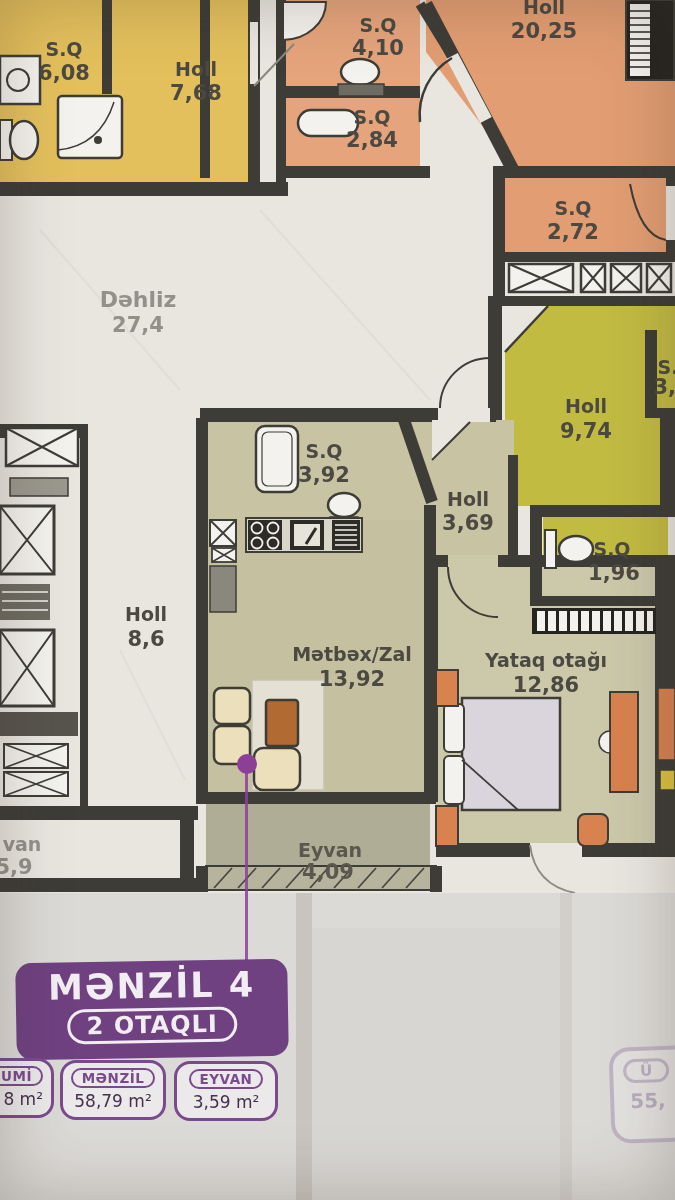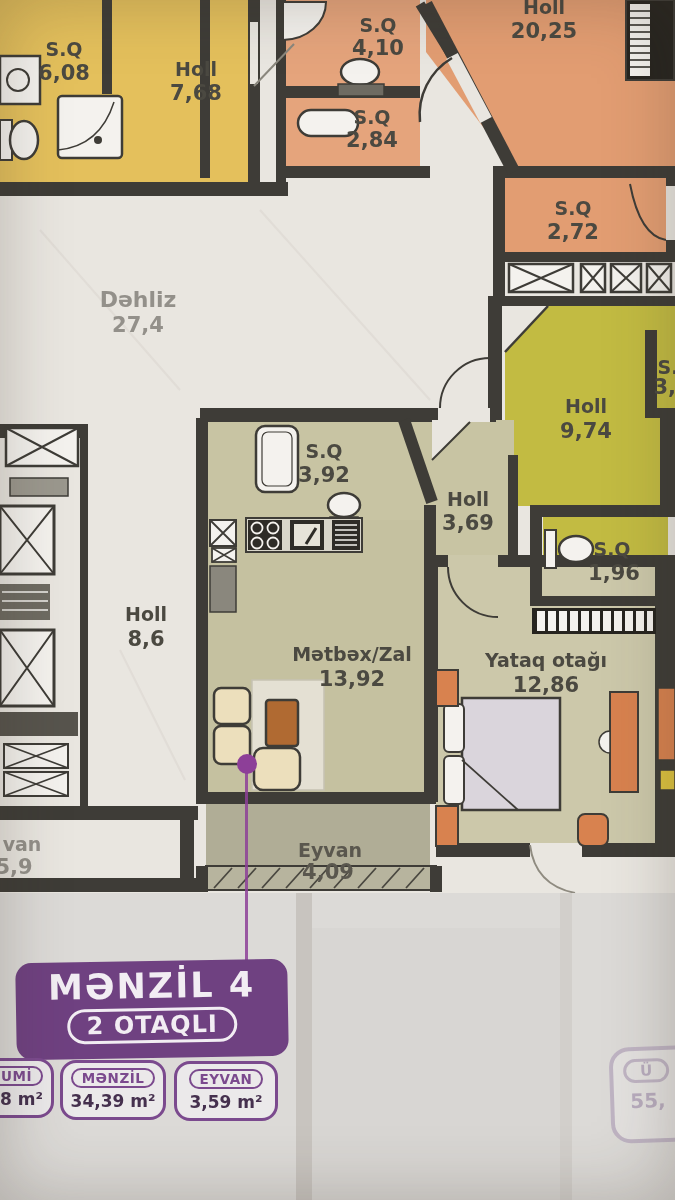--- a/index.html
+++ b/index.html
@@ -19,21 +19,21 @@
     background:#6f4181;border-radius:16px;transform:rotate(-1deg);
     display:flex;flex-direction:column;align-items:center;color:#f2edf3;}
   .badge-title{margin-top:5px;font-size:35px;font-weight:700;letter-spacing:2px;}
   .badge-sub{margin-top:2px;border:3.5px solid #f2edf3;border-radius:20px;
     padding:0 16px 1px 16px;font-size:24px;font-weight:700;letter-spacing:1px;}
   .pill{position:absolute;height:60px;border:3px solid #7b4a8e;border-radius:16px;
     background:rgba(236,234,236,.92);display:flex;flex-direction:column;
     align-items:center;padding-top:5px;box-sizing:border-box;}
   .pill-label{border:2.5px solid #7b4a8e;border-radius:11px;padding:0 9px;
     font-size:13.5px;font-weight:700;color:#7b4a8e;letter-spacing:.5px;}
-  .pill-value{margin-top:3px;font-size:17px;font-weight:700;color:#45304e;}
+  .pill-value{margin-top:3px;font-size:17px;font-weight:400;color:#45304e;}
   .pill-umi{left:-54px;top:1058px;width:108px;align-items:flex-end;padding-right:8px;}
   .pill-menzil{left:60px;top:1060px;width:106px;}
   .pill-eyvan{left:174px;top:1061px;width:104px;}
   .ghost-strip{position:absolute;background:#b4aea8;}
   .g1{left:296px;top:893px;width:16px;height:307px;opacity:.5;}
   .g2{left:560px;top:893px;width:12px;height:307px;opacity:.25;}
   .g3{left:312px;top:928px;width:248px;height:272px;background:#b8b0a6;opacity:.08;}
   .neighbor{position:absolute;left:610px;top:1046px;width:110px;height:96px;
     border:4px solid #a996b4;border-radius:20px;background:rgba(243,240,243,.55);
     opacity:.55;transform:rotate(-2deg);display:flex;flex-direction:column;
@@ -319,21 +319,21 @@
   <div class="badge-title">MƏNZİL 4</div>
   <div class="badge-sub">2 OTAQLI</div>
 </div>
 
 <div class="pill pill-umi">
   <span class="pill-label">UMİ</span>
   <span class="pill-value">8 m²</span>
 </div>
 <div class="pill pill-menzil">
   <span class="pill-label">MƏNZİL</span>
-  <span class="pill-value">34,39 m²</span>
+  <span class="pill-value">58,79 m²</span>
 </div>
 <div class="pill pill-eyvan">
   <span class="pill-label">EYVAN</span>
   <span class="pill-value">3,59 m²</span>
 </div>
 
 <div class="neighbor">
   <span class="neighbor-label">Ü</span>
   <span class="neighbor-value">55,</span>
 </div>

